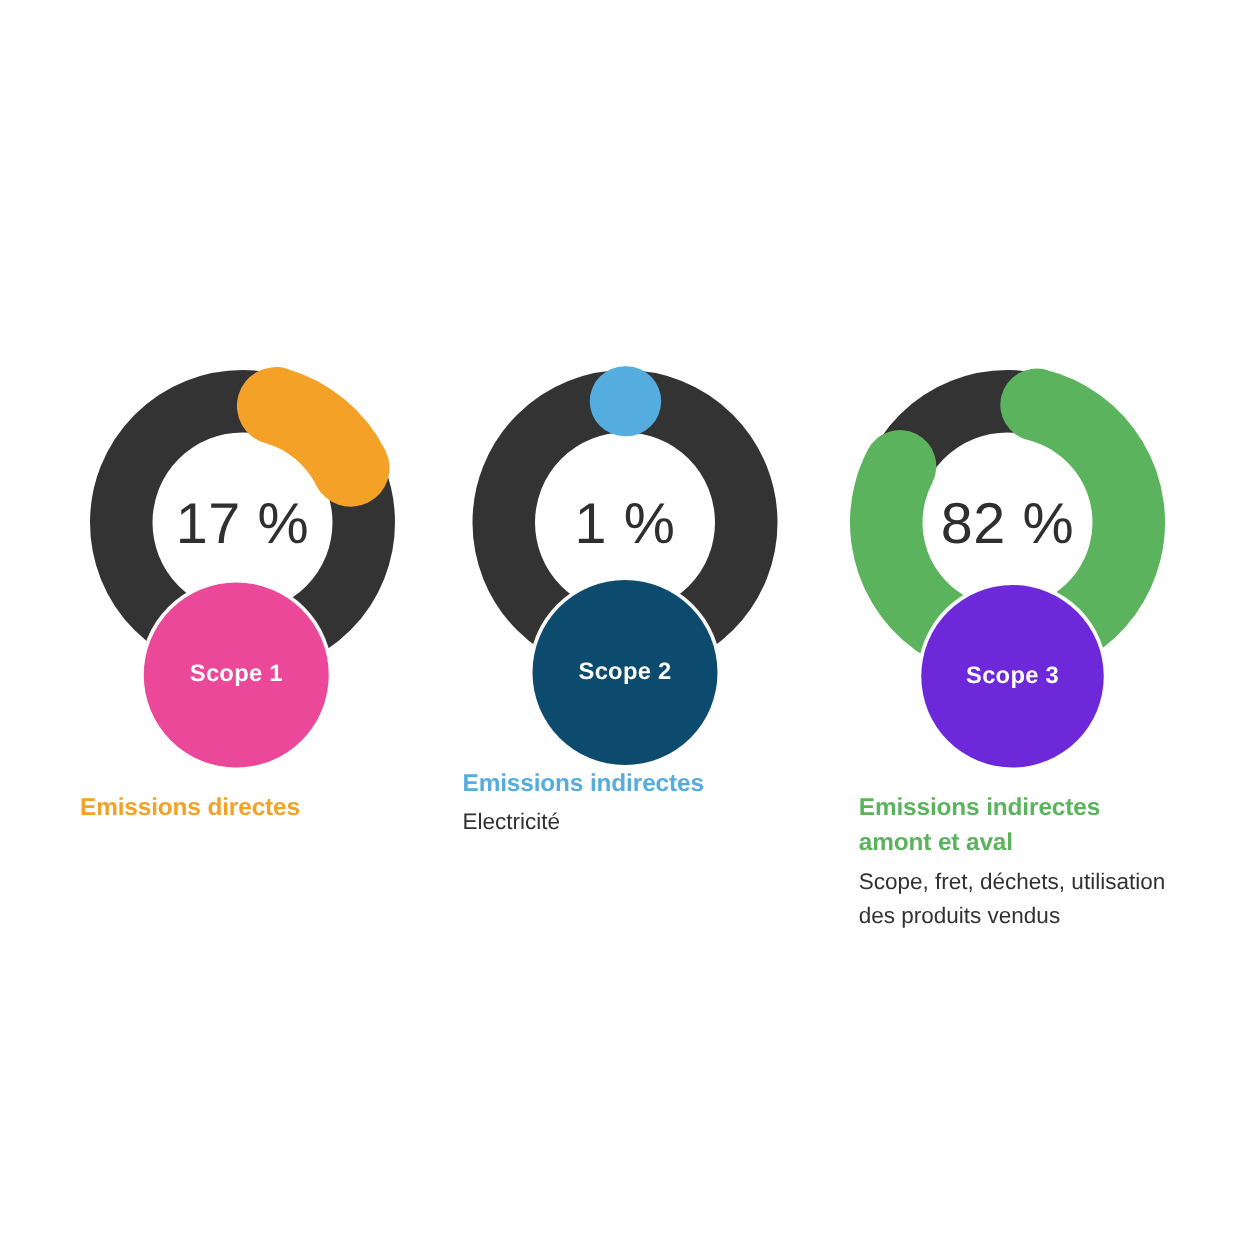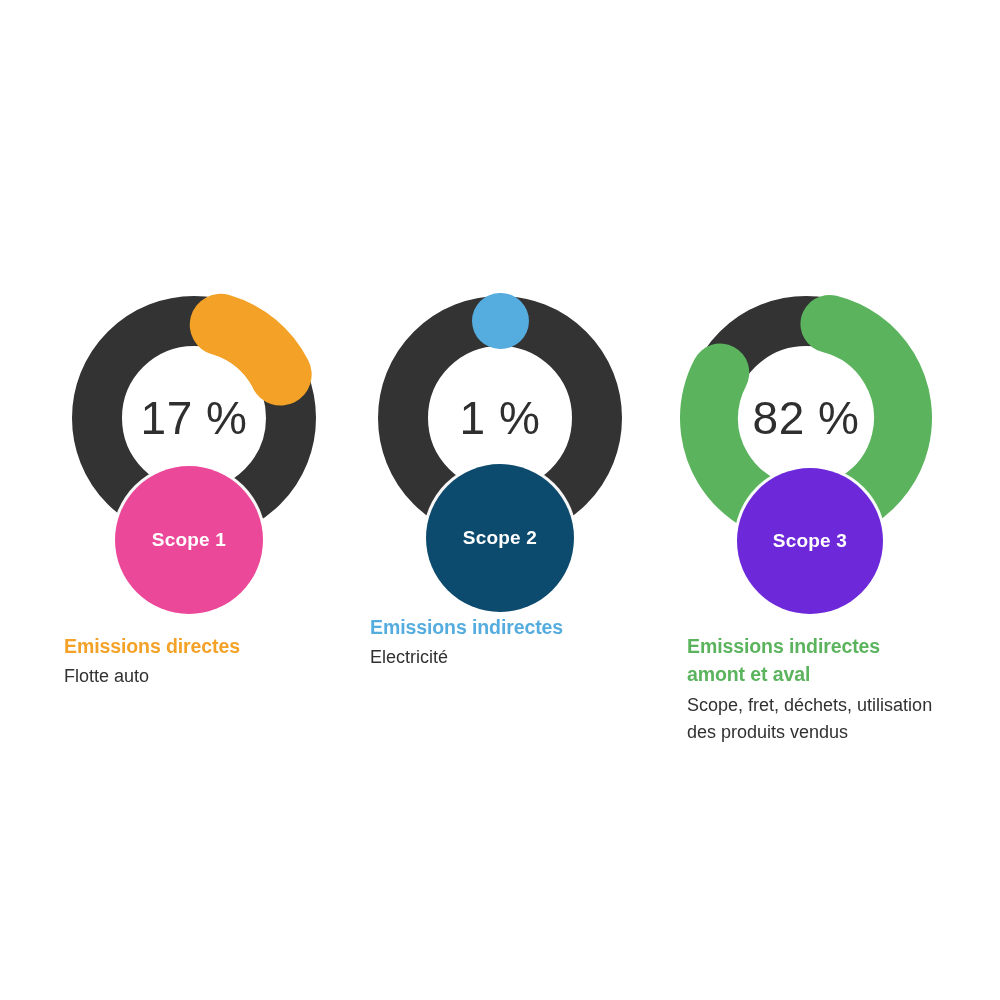--- a/index.html
+++ b/index.html
@@ -128,21 +128,20 @@
       </svg>
       <div class="pct-text">17 %</div>
     </div>
 
     <div class="scope-bubble" style="background:#ec4899;">
       <span class="scope-bubble-label">Scope 1</span>
     </div>
 
     <div class="caption-block">
       <div class="caption-title" style="color:#F3A227;">Emissions directes</div>
-      <div class="caption-sub">Flotte auto</div>
     </div>
 
   </div>
 
   <div class="scope-card card-2">
 
     <div class="donut-wrap">
       <svg viewBox="0 0 244 244">
         <circle cx="122" cy="122" r="97" fill="none" stroke="#333333" stroke-width="50"></circle>
         <circle cx="122" cy="122" r="97" fill="none" stroke="#55ACDE" stroke-width="56" stroke-linecap="round" stroke-dasharray="1 608" stroke-dashoffset="0" transform="rotate(-90 122 122)"></circle>

